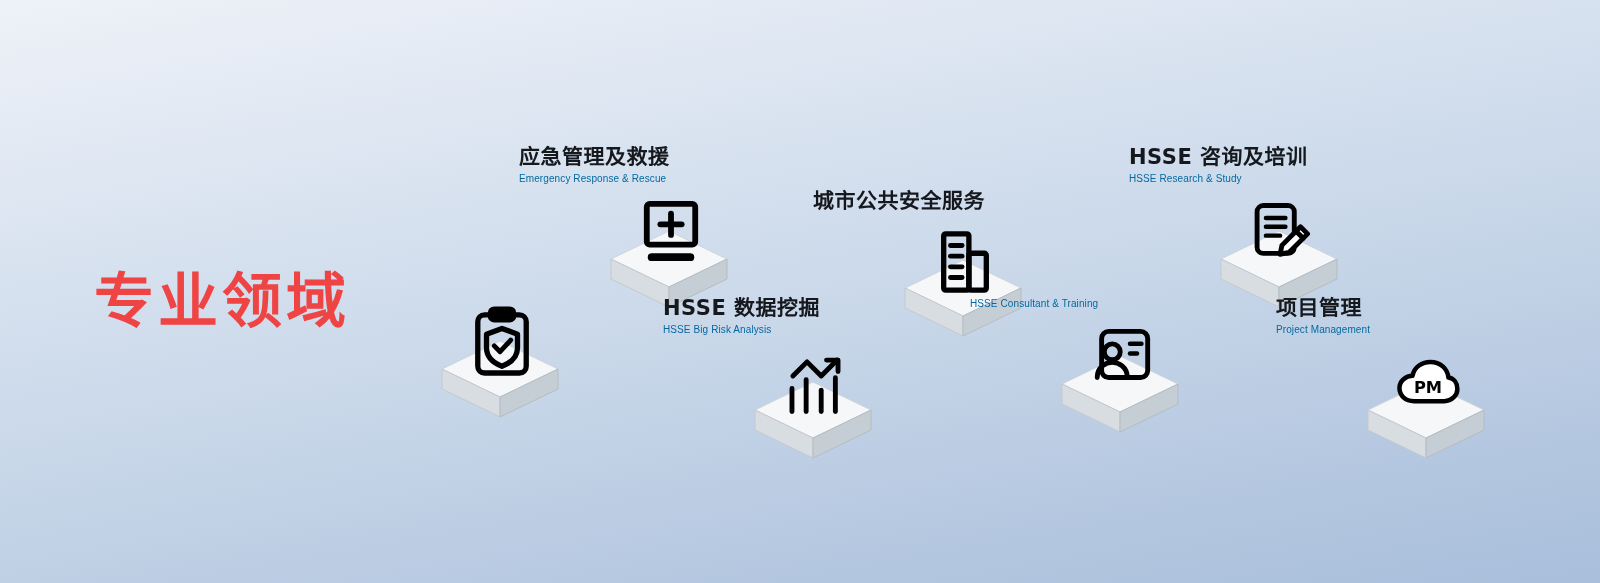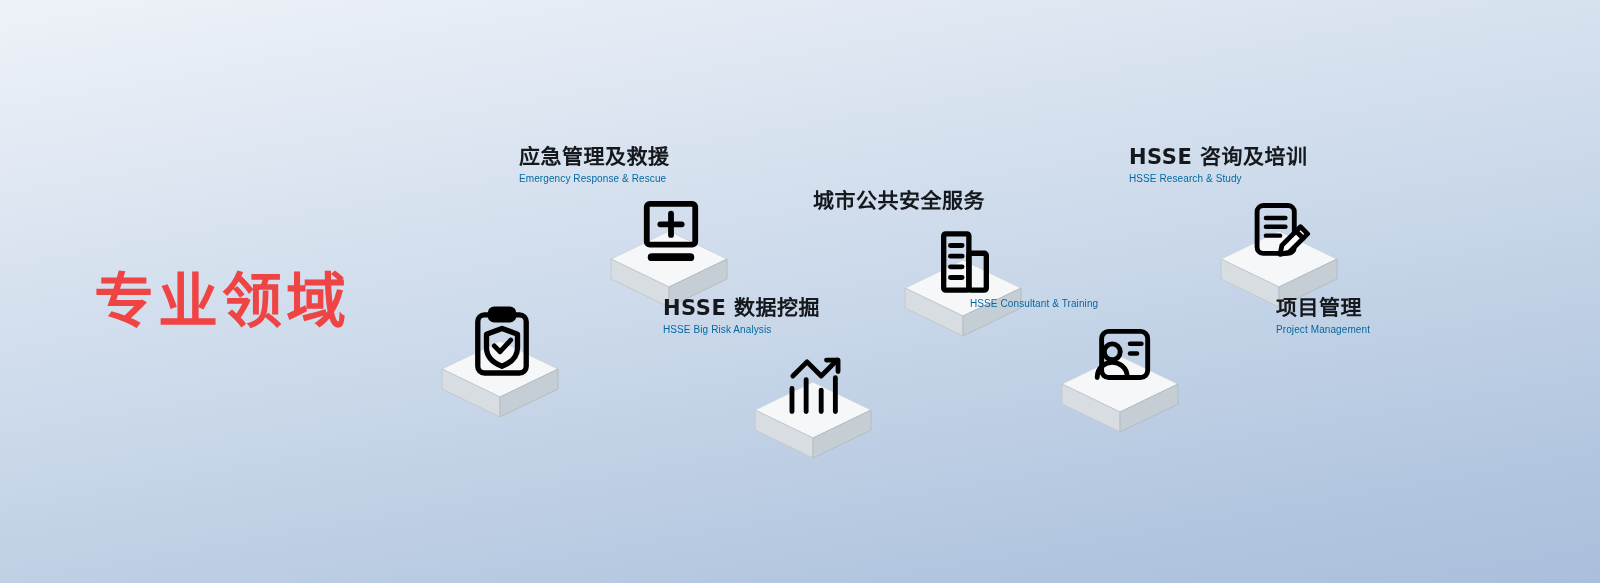--- a/index.html
+++ b/index.html
@@ -255,14 +255,33 @@
       <line x1="44" y1="30" x2="52" y2="30" stroke-width="5"></line>
       <circle cx="24" cy="28" r="9"></circle>
       <path d="M7 57 C7 45 17 40 24 40 C31 40 41 45 41 57"></path>
     </svg>
   </div>
 </div>
     </div>
     <div class="field-item" style="left: 1426px; top: 295px;">
       <div class="label-zh">项目管理</div>
       <div class="label-en">Project Management</div>
+      <div class="art">
+  <div class="pedestal">
+    <svg viewBox="0 0 124 86" xmlns="http://www.w3.org/2000/svg">
+
+      <polygon points="62,4 120,32 62,60 4,32" fill="#f5f7f9" stroke="#cdd4da" stroke-width="1"></polygon>
+
+      <polygon points="4,32 62,60 62,80 4,52" fill="#d8dde1" stroke="#c3c9cf" stroke-width="1"></polygon>
+
+      <polygon points="62,60 120,32 120,52 62,80" fill="#c6ced5" stroke="#b4bcc3" stroke-width="1"></polygon>
+    </svg>
+  </div>
+
+  <div class="glyph">
+    <svg viewBox="0 0 76 58" fill="none" stroke="#000" stroke-width="5.5" stroke-linecap="round" stroke-linejoin="round" xmlns="http://www.w3.org/2000/svg">
+      <path d="M21 50 C10 50 3 43 3 34 C3 25 11 19 19 19 C21 8 31 2 41 2 C53 2 62 10 63 21 C70 22 74 28 74 35 C74 43 67 50 58 50 Z" fill="#fff"></path>
+      <text class="pm-text" x="38" y="40" text-anchor="middle" stroke="none">PM</text>
+    </svg>
+  </div>
+</div>
     </div>
   </div>
 
 </body></html>

